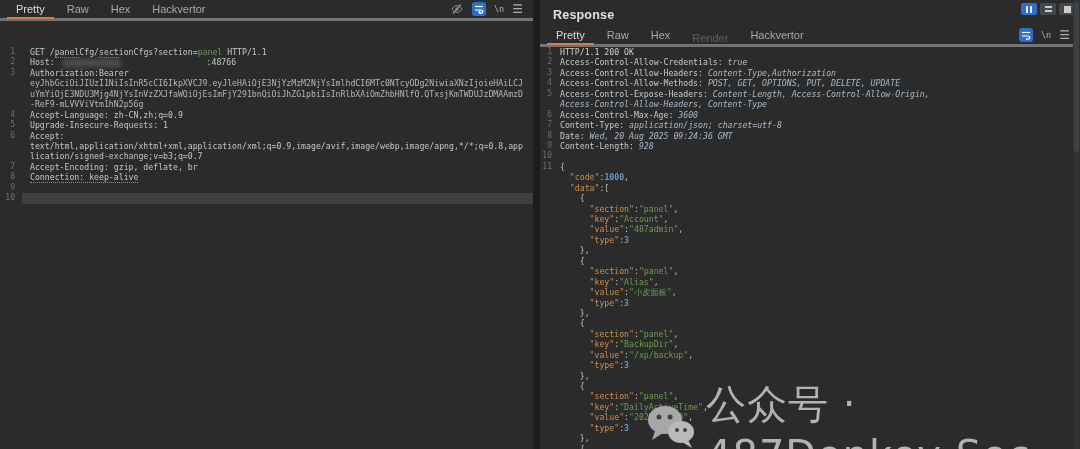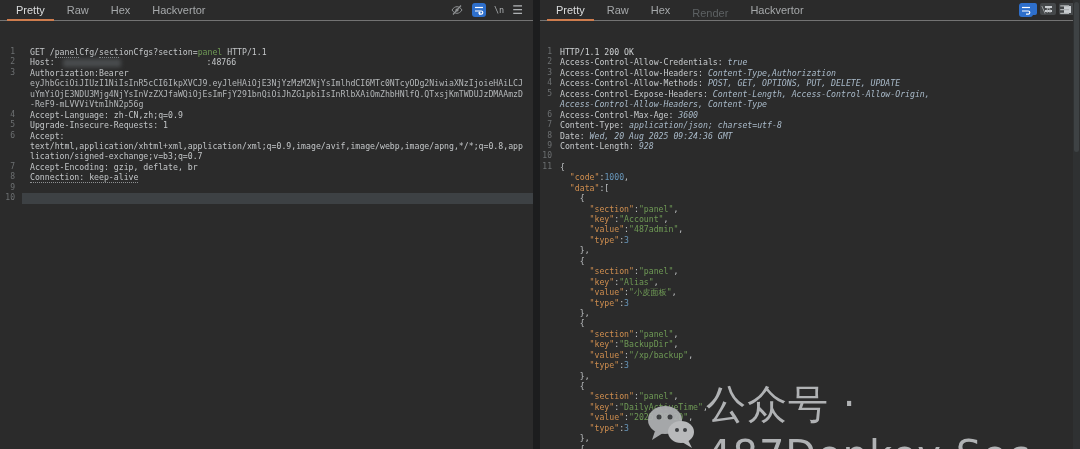--- a/index.html
+++ b/index.html
@@ -12,21 +12,21 @@
   #req-panel  { left:0; width:533px; }
   #resp-panel { left:540px; width:540px; }
   .divider { position:absolute; left:533px; width:7px; top:0; bottom:0; background:#1c1d1e; }
 
   .ptitle {
     height:26px; padding:8px 0 0 13px; font-size:12.5px; font-weight:bold;
     color:#dfe1e2; letter-spacing:0.2px;
   }
   .tabbar {
     height:21px; display:flex; align-items:stretch; padding-left:5px;
-    border-bottom:1px solid #737373; position:relative;
+    border-bottom:3px solid #737373; position:relative;
   }
   .tab { padding:0 11px; font-size:11px; color:#a6a9ab; display:flex; align-items:center; position:relative; cursor:default; }
   .tab.active { color:#dadcdd; }
   .tab.active::after { content:""; position:absolute; left:2px; right:2px; bottom:-1px; height:2px; background:#cf7d4e; }
   .tab.disabled { color:#5d6163;margin-top:6px; }
   .tabicons { margin-left:auto; display:flex; align-items:center; gap:8px; padding-right:10px; }
   .miniicon { width:14px; height:14px; display:flex; align-items:center; justify-content:center; }
   .wrapicon { background:#2e6fcb; border-radius:3px; }
   .nlicon { font-family:"DejaVu Sans Mono", monospace; font-size:8.5px; color:#aeb1b3; }
   .menuicon { font-size:12px; color:#aeb1b3; line-height:10px; }
@@ -51,21 +51,21 @@
   .g14 .code { padding-left:6px; }
   .row.hl { background:linear-gradient(to right, rgba(0,0,0,0) 22px, #3d4144 22px); }
 
   .p    { color:#c3c6c8; }
   .tok  { color:#b4b7b9; }
   .hn   { color:#c6c9cb;margin-top:45px; }
   .hv   { color:#a9bac9;font-style:italic; }
   .status { color:#ced1d3; }
   .key  { color:#cf8e4f; }
   .str  { color:#6e9955; }
-  .num  { color:#6897bb; }
+  .num  { color:#6897bb;font-weight:bold; }
   .punc { color:#bfc2c4; }
   .u    { border-bottom:1px dotted #8d9092; }
   .redact { display:inline-block; width:58px; height:8px; background:#4a4d4f;
             filter:blur(2px); vertical-align:middle; margin:0 86px 0 3px; }
 
   .scrollbar { position:absolute; right:0; top:0; bottom:0; width:7px; background:#2f3132; }
   .scrollthumb { position:absolute; top:2px; right:1px; width:5px; height:150px; background:#3e4244; border-radius:3px; }
 
   .wm { position:absolute; left:644px; top:377px; display:flex; align-items:center; gap:8px; z-index:6; pointer-events:none; }
   .wm-text { font-size:40px; color:rgba(188,190,192,0.92); letter-spacing:1px;
@@ -115,20 +115,21 @@
     <div class="lbtn">
         <span class="hbars">
           <span class="hbar"></span>
           <span class="hbar"></span>
         </span>
       </div>
     <div class="lbtn">
         <span class="sq"></span>
       </div>
   </div>
+  <div class="ptitle">Response</div>
   <div class="tabbar">
     <div id="resp-tabs" style="display:flex;">
         <div class="tab active">Pretty</div>
         <div class="tab">Raw</div>
         <div class="tab">Hex</div>
         <div class="tab disabled">Render</div>
         <div class="tab">Hackvertor</div>
       </div>
     <div class="tabicons">
       <span class="miniicon wrapicon">

